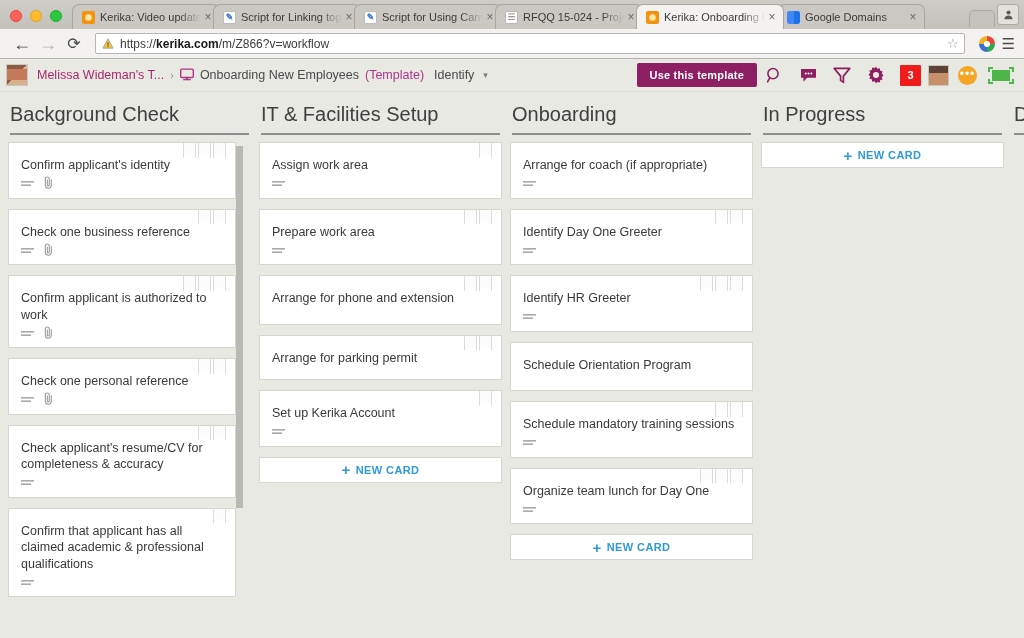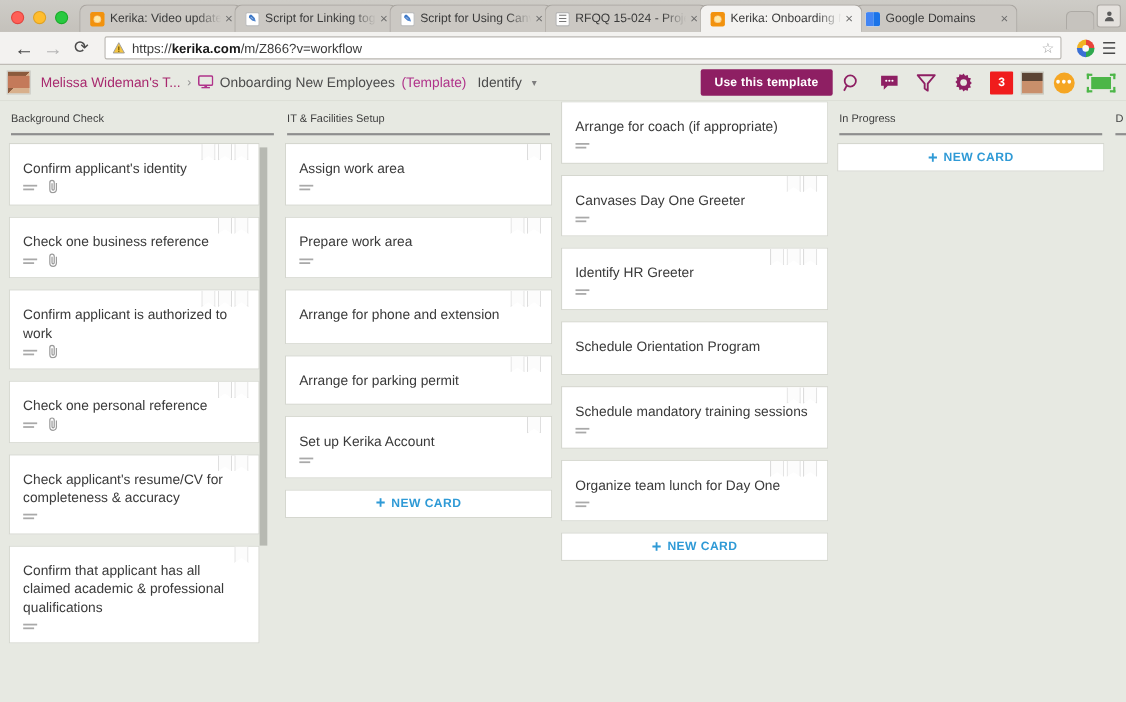--- a/index.html
+++ b/index.html
@@ -169,21 +169,21 @@
     background: #e7e9e2;
     display: flex;
     align-items: flex-start;
     padding-left: 8px;
     overflow: hidden;
   }
   .column { width: 243px; flex: 0 0 243px; margin-right: 8px; position: relative; height: 100%; }
   .column.partial { flex: 0 0 40px; width: 40px; overflow: hidden; }
 
   .col-header { padding: 11px 2px 7px 2px; }
-  .col-title { font-size: 10px; color: #3f3f3f; white-space: nowrap; }
+  .col-title { font-size: 20px; color: #3f3f3f; white-space: nowrap; }
   .col-rule { height: 2px; background: #8e8e8e; margin-top: 7px; }
 
   .col-body { position: relative; }
   .col-scroll { position: relative; }
 
   .card {
     position: relative;
     background: #fff;
     border: 1px solid #d5d7cf;
     margin-bottom: 10px;
@@ -550,38 +550,42 @@
       </div>
 
       <div class="new-card">
         <span class="plus">+</span>
         <span>NEW CARD</span>
       </div>
     </div>
   </div>
 
   <div class="column">
+    <div class="col-header">
+      <div class="col-title">Onboarding</div>
+      <div class="col-rule"></div>
+    </div>
     <div class="col-body">
 
       <div class="card">
         <div class="card-title">Arrange for coach (if appropriate)</div>
         <div class="card-icons">
           <span class="icon-desc"><svg width="13" height="9" viewBox="0 0 13 9">
                 <rect x="0" y="1" width="13" height="1.6" fill="#a9a9a9"></rect>
                 <rect x="0" y="4.4" width="10" height="1.6" fill="#a9a9a9"></rect>
               </svg></span>
         </div>
       </div>
 
       <div class="card">
         <div class="ribbons">
             <span class="ribbon"></span>
             <span class="ribbon"></span>
           </div>
-        <div class="card-title">Canvases Day One Greeter</div>
+        <div class="card-title">Identify Day One Greeter</div>
         <div class="card-icons">
           <span class="icon-desc"><svg width="13" height="9" viewBox="0 0 13 9">
                 <rect x="0" y="1" width="13" height="1.6" fill="#a9a9a9"></rect>
                 <rect x="0" y="4.4" width="10" height="1.6" fill="#a9a9a9"></rect>
               </svg></span>
         </div>
       </div>
 
       <div class="card">
         <div class="ribbons">

